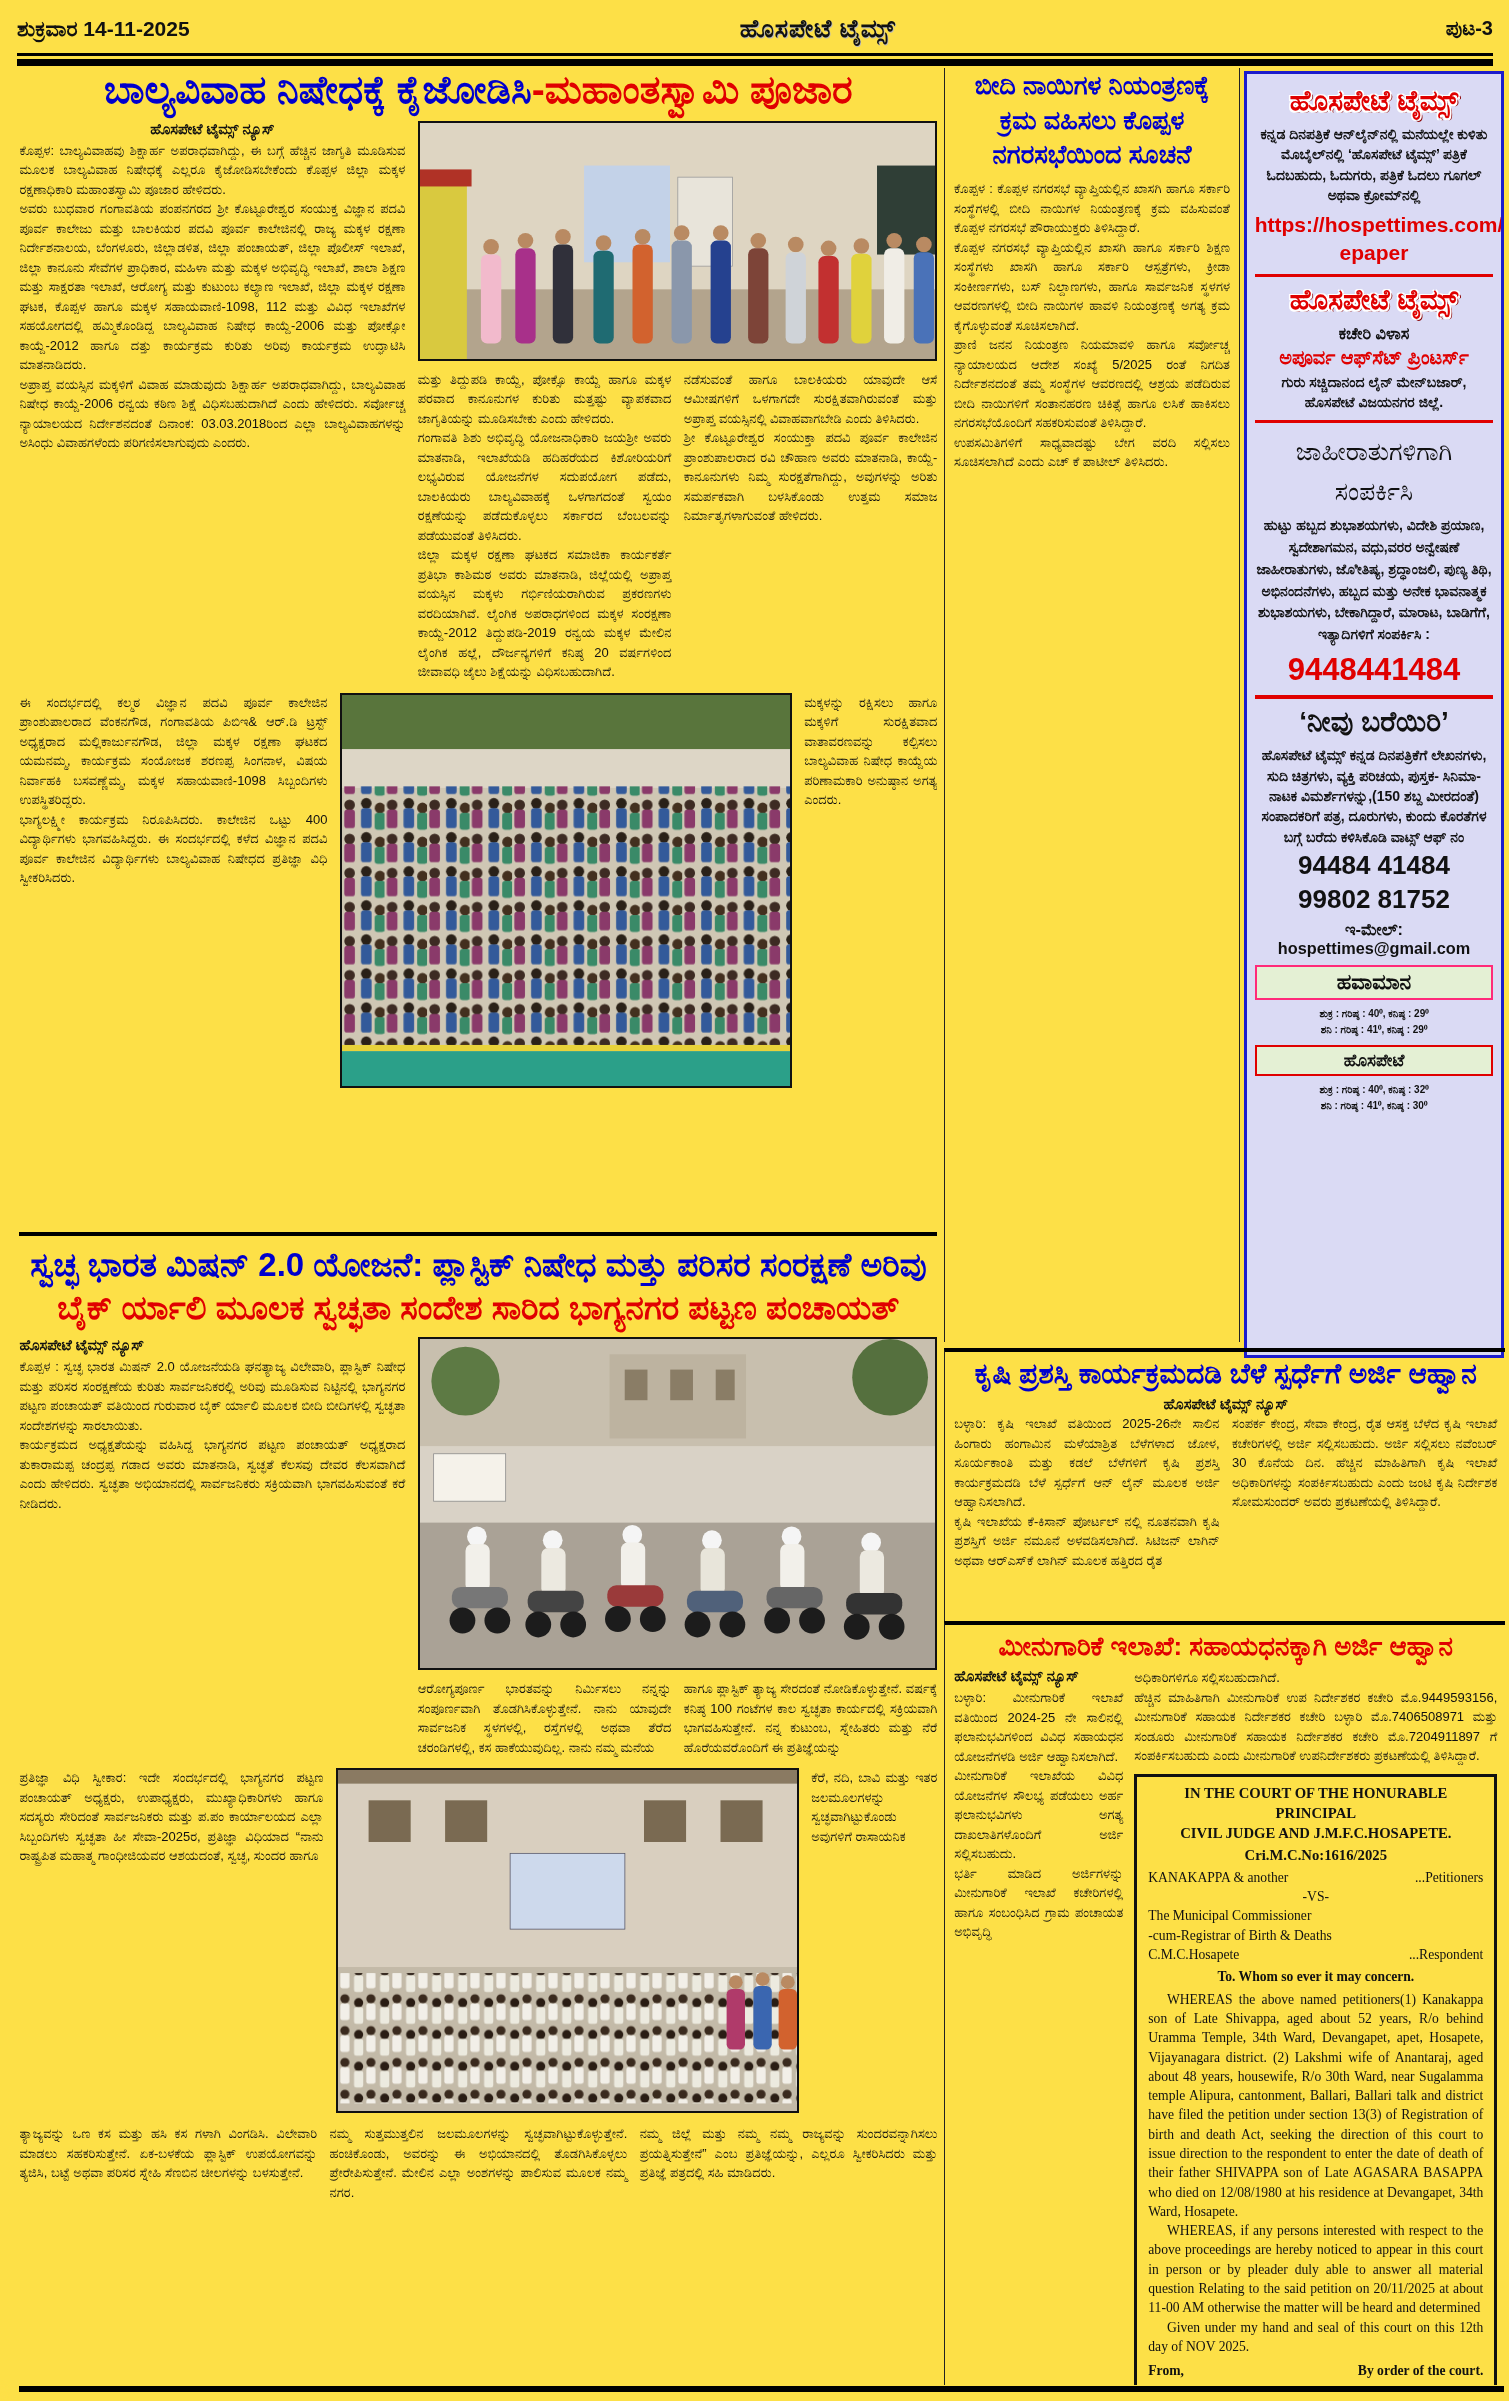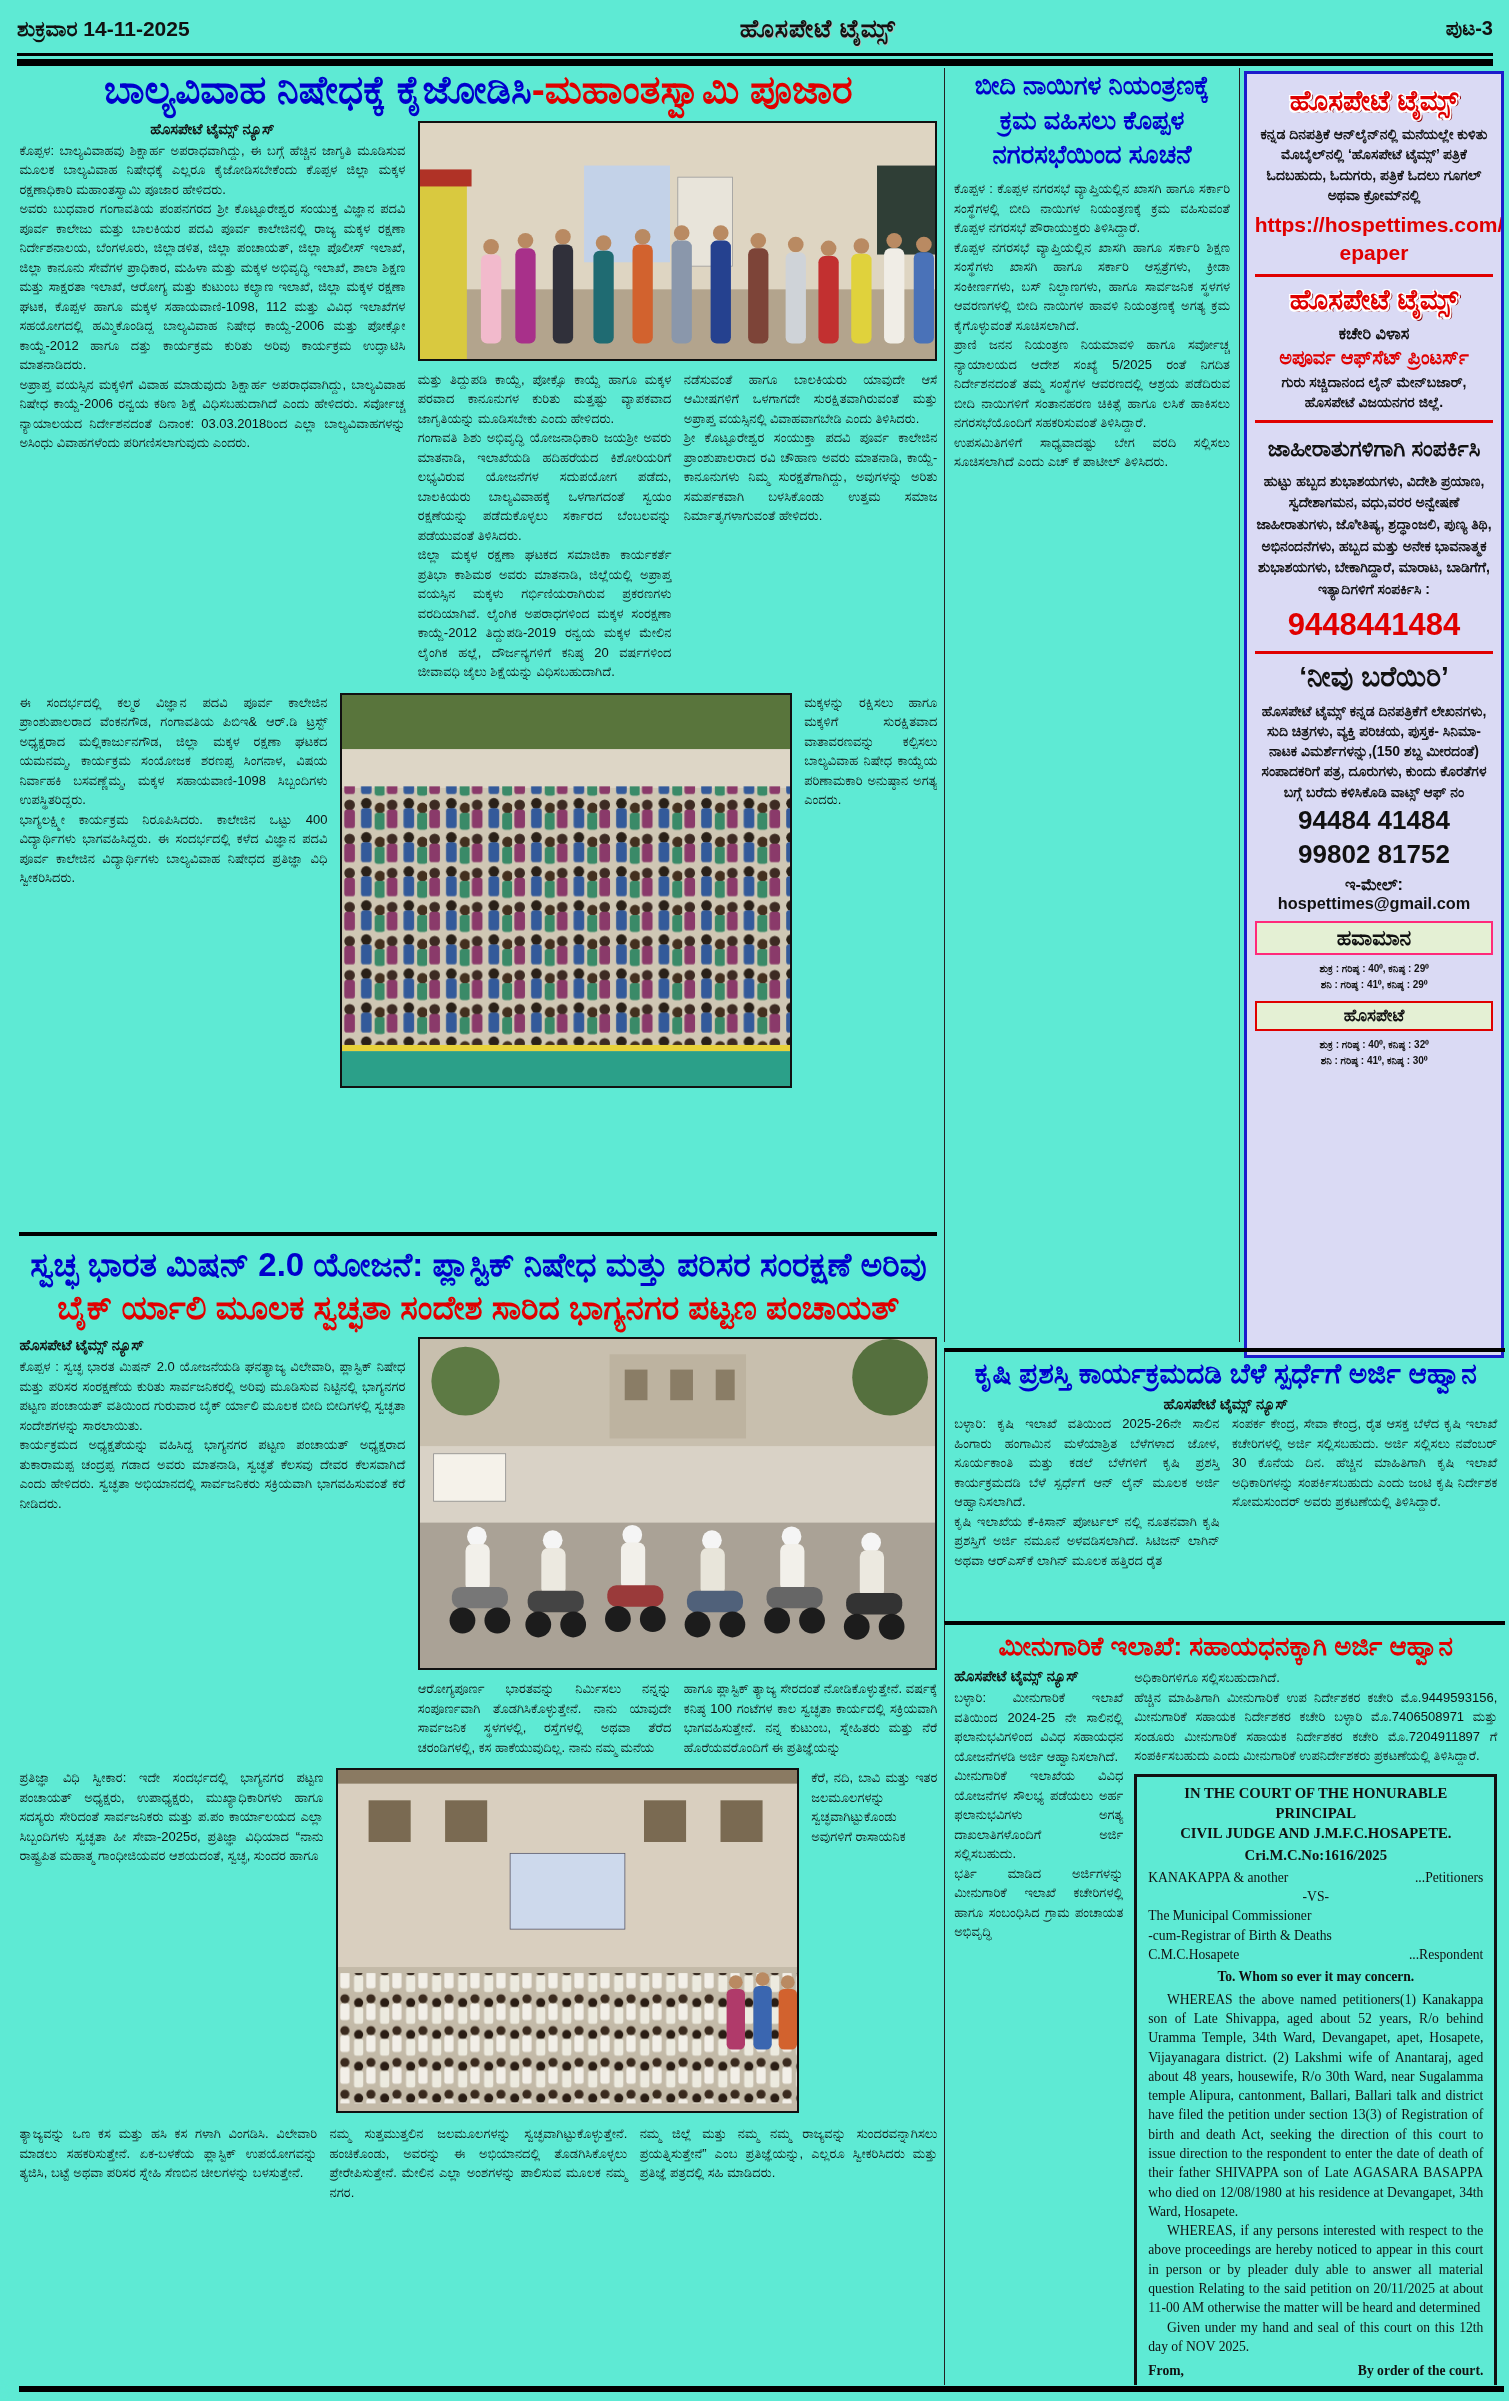--- a/index.html
+++ b/index.html
@@ -1,16 +1,16 @@
 <!DOCTYPE html>
 <html style="font-size:12.4px"><head>
 <meta charset="utf-8">
 <style>
   html,body{margin:0;padding:0;background:#f2f2f2;}
-  #page{position:relative;width:1510px;height:2401px;background:#5eead4;margin:0 auto;
+  #page{position:relative;width:1510px;height:2401px;background:#fde047;margin:0 auto;
         font-family:"Liberation Sans",sans-serif;color:#111;overflow:hidden;}
   
   #header{position:absolute;left:17px;top:4.6px;width:1476px;height:48px;
           display:flex;align-items:center;justify-content:space-between;border-bottom:3.1px solid #000;}
   #header .date{font-size:21px;font-weight:bold;}
   #header .masthead{font-size:25px;font-weight:bold;letter-spacing:0.8px;text-shadow:0.8px 0.8px 0 #bbb;}
   #header .pageno{font-size:20px;font-weight:bold;}
   #thickbar{position:absolute;left:17px;top:59px;width:1476px;height:7px;background:#000;}
   
   .jt{text-align:justify;white-space:pre-line;}
@@ -53,21 +53,21 @@
   #sidebar{position:absolute;left:1244px;top:71px;width:260px;height:1287px;
            background:#dadaf4;border:3.1px solid #1c1ccc;box-sizing:border-box;
            padding:7.7px 7.7px;overflow:hidden;text-align:center;}
   .logo-ht{font-size:28px;font-weight:bold;color:#e00000;
            text-shadow:-1.5px -1.5px 0 #fff,1.5px -1.5px 0 #fff,-1.5px 1.5px 0 #fff,1.5px 1.5px 0 #fff,2.3px 2.3px 0 #8a0000;
            margin:3.1px 0 6.2px 0;}
   .sb-txt{font-size:14px;font-weight:bold;line-height:1.45;}
   .sb-url{font-size:21px;font-weight:bold;color:#e00000;line-height:1.3;margin:6.2px 0;}
   .sb-office{font-size:16.3px;font-weight:bold;margin-top:4.6px;}
   .sb-printer{font-size:19.4px;font-weight:bold;color:#e00000;margin:3.1px 0;}
-  .sb-contact-head{font-size:22px;font-weight:bold;line-height:1.6;margin:4.6px 0;}
+  .sb-contact-head{font-size:25px;font-weight:normal;line-height:1.6;margin:4.6px 0;}
   .sb-adlist{font-size:14px;font-weight:bold;line-height:1.55;}
   .sb-phone-red{font-size:31px;font-weight:bold;color:#e00000;margin:6.2px 0;}
   .sb-neevu{font-size:28px;font-weight:bold;margin:6.2px 0;}
   .sb-phone-black{font-size:26px;font-weight:bold;margin:3.1px 0;}
   .sb-email{font-size:16.3px;font-weight:bold;margin:4.6px 0;}
   .wx-head{background:#e4f0d4;border:2.3px solid #ff2a7a;font-size:21px;font-weight:bold;
            padding:3.1px 0;margin:7.7px 0 6.2px 0;}
   .wx-head2{border-color:#e00000;font-size:17px;}
   .wx-row{font-size:10px;font-weight:bold;text-align:center;line-height:1.6;}
   

